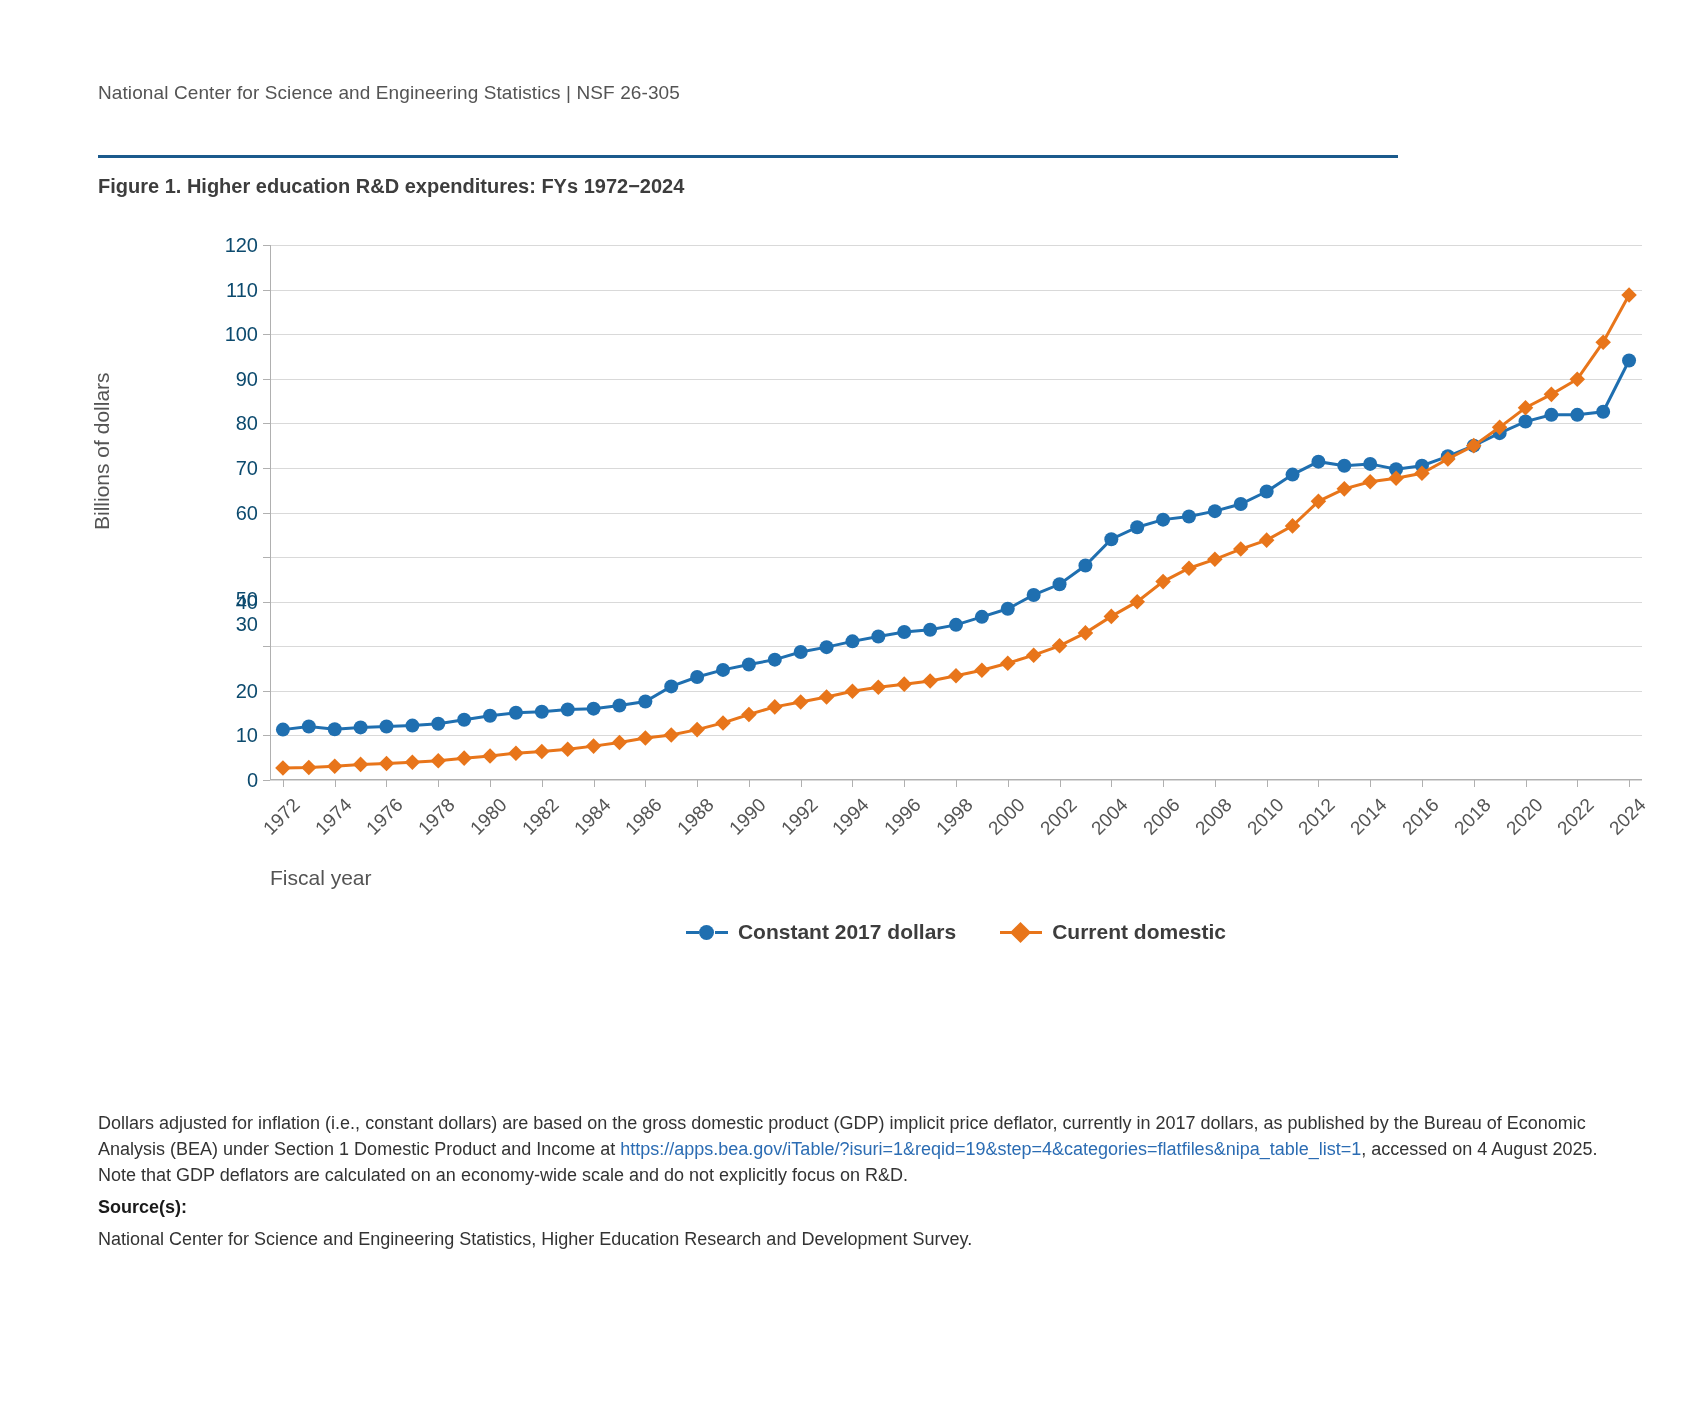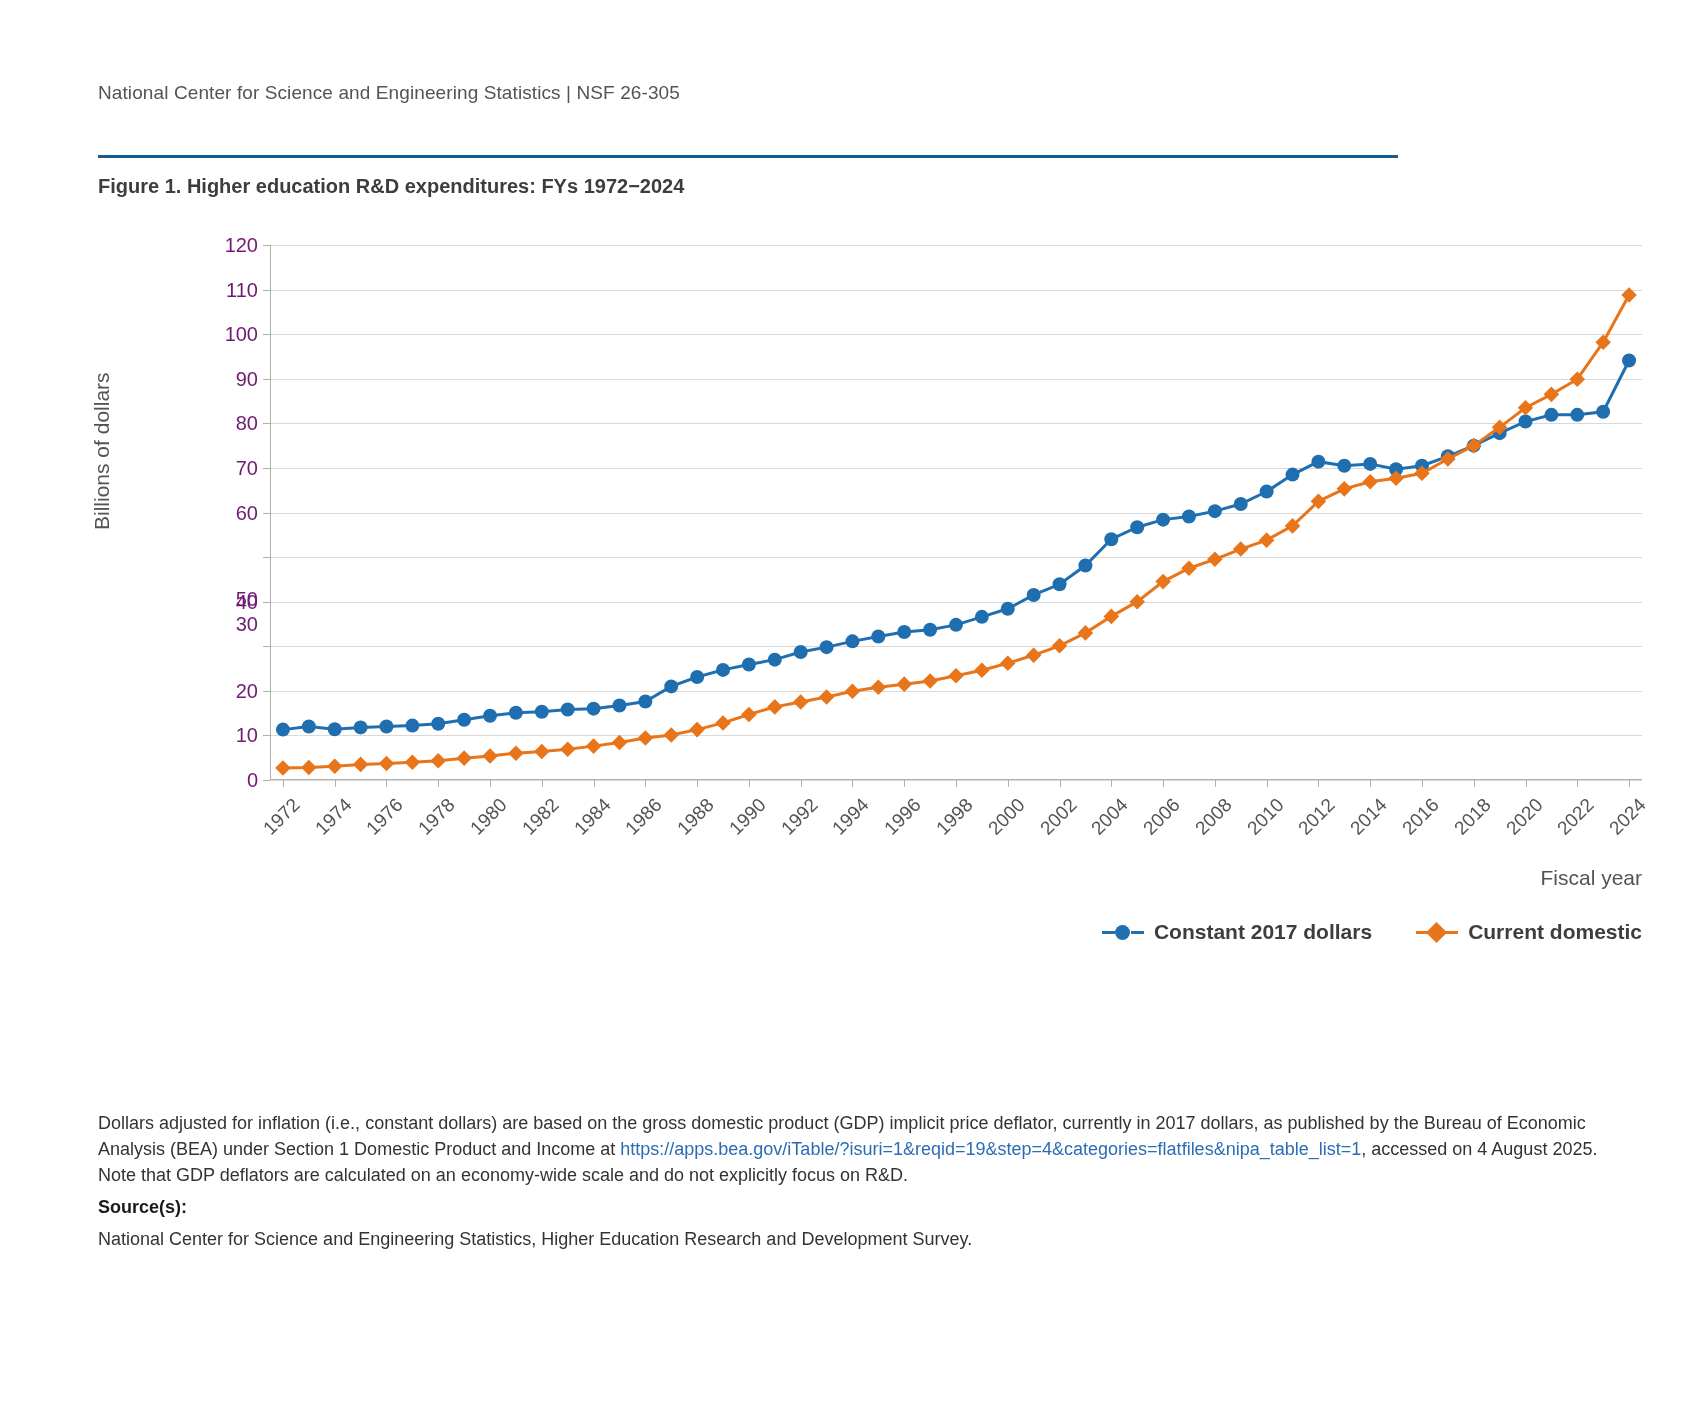--- a/index.html
+++ b/index.html
@@ -97,21 +97,21 @@
     bottom: 0;
     height: 1px;
     background: #b0b0b0;
   }
   .ytick {
     position: absolute;
     right: 100%;
     margin-right: 12px;
     transform: translateY(-50%);
     font-size: 20px;
-    color: #701a75;
+    color: #0c4a6e;
     white-space: nowrap;
   }
   .ytick-mark {
     position: absolute;
     right: 100%;
     width: 7px;
     height: 1px;
     background: #b0b0b0;
   }
   .xtick-mark {
@@ -129,31 +129,31 @@
     color: #545454;
     white-space: nowrap;
     transform-origin: left top;
     transform: rotate(-45deg) translate(-100%, 0);
   }
   .xaxis-title {
     position: absolute;
     left: 172px;
     top: 636px;
     width: 1372px;
-    text-align: right;
+    text-align: left;
     font-size: 21px;
     color: #545454;
   }
   .legend {
     position: absolute;
     left: 172px;
     top: 690px;
     width: 1372px;
     display: flex;
-    justify-content: flex-end;
+    justify-content: center;
     align-items: center;
     gap: 44px;
   }
   .legend-item {
     display: flex;
     align-items: center;
     gap: 10px;
     font-size: 21px;
     font-weight: bold;
     color: #3d3d3d;

